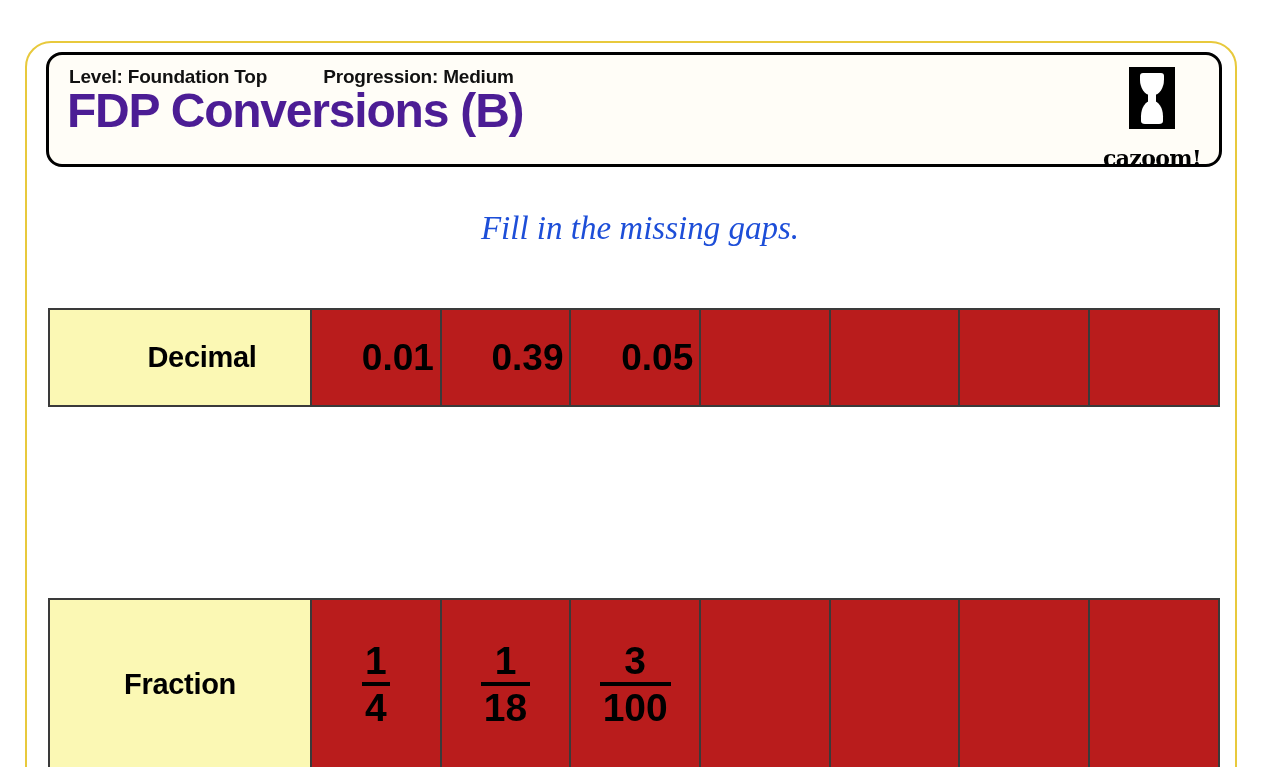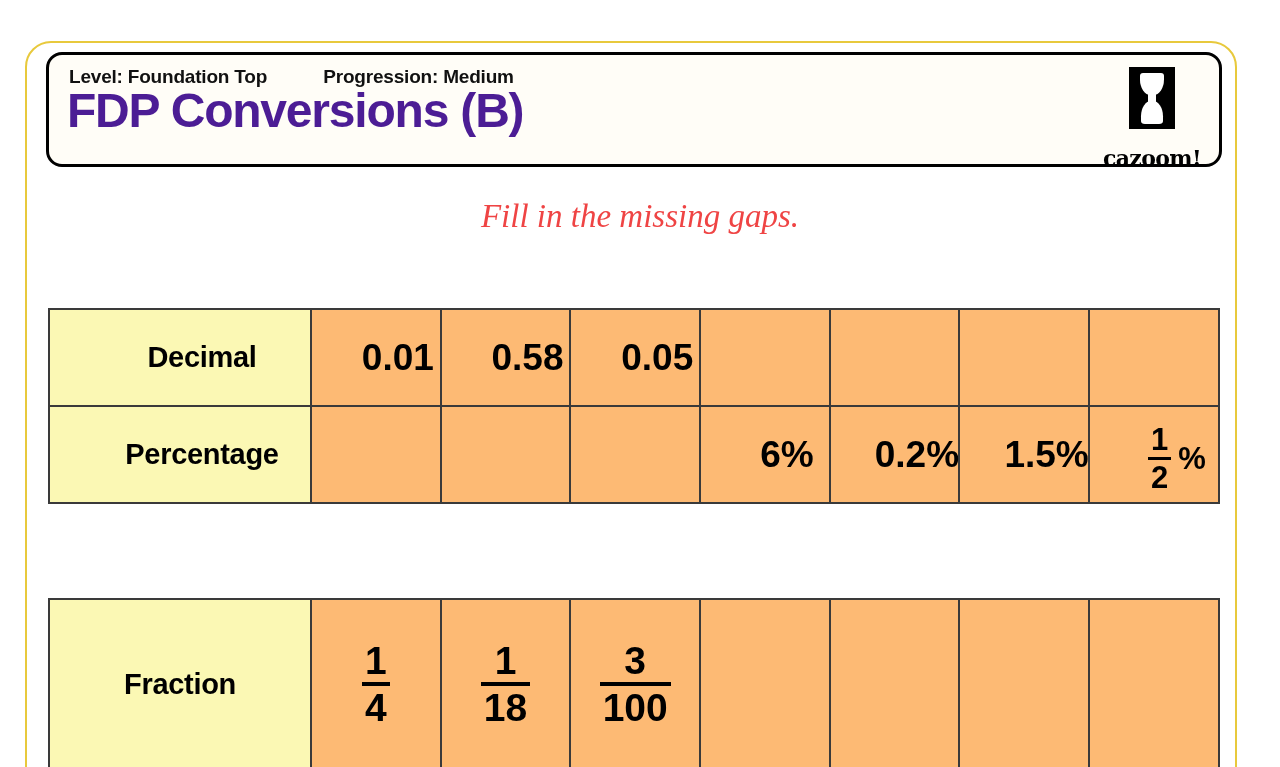--- a/index.html
+++ b/index.html
@@ -123,44 +123,44 @@
     font-weight: bold;
     color: #000000;
     letter-spacing: -0.6px;
     margin-top: 18px;
   }
 
   
   #instruction {
     position: absolute;
     left: 0;
-    top: 198px;
+    top: 210px;
     width: 1280px;
     text-align: center;
     font-family: "Liberation Serif", "DejaVu Serif", serif;
     font-style: italic;
     font-size: 33px;
-    color: #ef4444;
+    color: #1d4ed8;
   }
 
   
   .fdp-table {
     position: absolute;
     border-collapse: collapse;
     table-layout: fixed;
   }
   .fdp-table td {
     border: 2px solid #3a3a3a;
     padding: 0;
     text-align: center;
     vertical-align: middle;
     font-size: 37px;
     font-weight: bold;
     color: #000000;
-    background: #fdba74;
+    background: #b91c1c;
   }
   .fdp-table td.rowlabel {
     background: #fbf8b4;
     font-size: 29px;
     letter-spacing: -0.3px;
   }
   #table-fd  { left: 48px; top: 308px;  width: 1170px; }
   #table-fr  { left: 48px; top: 598px;  width: 1170px; }
 
   .col-label { width: 262px; }
@@ -248,45 +248,26 @@
         <col class="col-data">
       <col class="col-data">
         <col class="col-data">
         <col class="col-data">
         <col class="col-data">
     </colgroup>
     <tbody>
       <tr>
         <td class="rowlabel">Decimal</td>
         <td>0.01</td>
-        <td>0.58</td>
+        <td>0.39</td>
         <td>0.05</td>
         <td></td>
         <td></td>
         <td></td>
         <td></td>
-      </tr>
-      <tr>
-        <td class="rowlabel">Percentage</td>
-        <td></td>
-        <td></td>
-        <td></td>
-        <td>6%</td>
-        <td>0.2%</td>
-        <td>1.5%</td>
-        <td>
-          <span class="frac-pct">
-            <span class="frac frac-small">
-              <span class="num">1</span>
-              <span class="bar"></span>
-              <span class="den">2</span>
-            </span>
-            <span class="pct-sign">%</span>
-          </span>
-        </td>
       </tr>
     </tbody>
   </table>
 
   <table class="fdp-table" id="table-fr">
     <colgroup>
       <col class="col-label">
         <col class="col-data">
         <col class="col-data">
         <col class="col-data">

